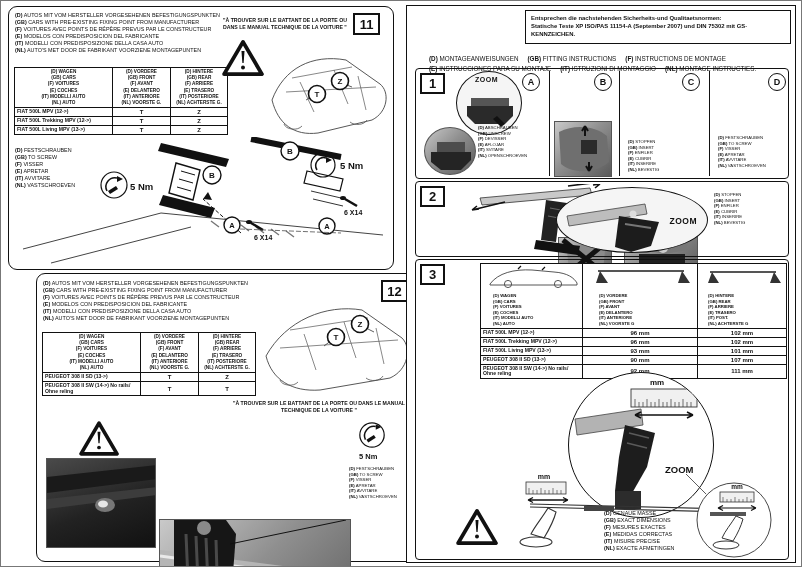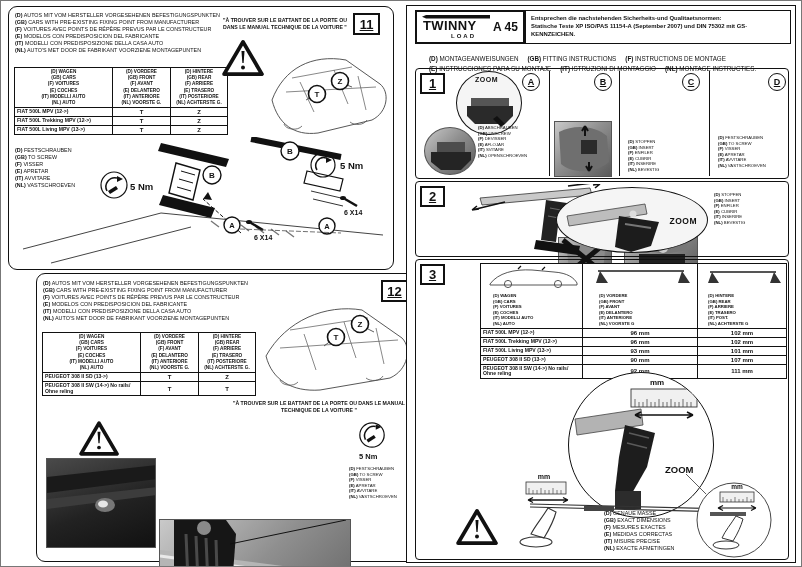--- a/index.html
+++ b/index.html
@@ -8,21 +8,21 @@
   .panel{position:absolute;border:1.6px solid #111;border-radius:9px;background:#fff;}
   #panel11{left:7px;top:5px;width:386px;height:264px;}
   #panel12{left:7px;top:272px;width:386px;height:289px;margin-left:28px;}
   #rightpage{position:absolute;left:405px;top:4px;width:390px;height:558px;border:1.2px solid #111;background:#fff;}
   .abs{position:absolute;}
   .lang-line{font-size:5.4px;line-height:7px;white-space:nowrap;}
   .lang-line b{font-weight:bold;}
   .tiny .lang-line{font-size:4.7px;line-height:6.2px;}
   .micro .lang-line{font-size:4.3px;line-height:5.6px;}
   .inline-lines .lang-line{display:inline-block;margin-right:9px;font-size:6.3px;}
-  .numbox{border:2px solid #111;background:#fff;display:flex;align-items:center;justify-content:center;font-weight:bold;text-decoration:underline;}
+  .numbox{border:2px solid #111;background:#fff;display:flex;align-items:center;justify-content:center;font-weight:bold;}
   .doornote{font-size:5.2px;font-weight:bold;line-height:6.6px;}
   table.vt{border-collapse:collapse;table-layout:fixed;}
   table.vt td,table.vt th{border:1px solid #111;padding:1px 2px;vertical-align:top;background:#fff;}
   table.vt .model{font-weight:bold;font-size:5.1px;line-height:5.6px;text-align:left;}
   table.vt .val{font-weight:bold;font-size:6px;text-align:center;vertical-align:middle;}
   .zoomcirc{border:1px solid #111;border-radius:50%;background:#f5f5f5;overflow:hidden;}
   .zoomlabel{font-weight:bold;letter-spacing:.5px;}
   .photo{background:linear-gradient(135deg,#c9c9c9 0%,#8f8f8f 45%,#5a5a5a 100%);border:.6px solid #555;overflow:hidden;position:relative;}
   .photo.dark{background:linear-gradient(160deg,#4a4a4a 0%,#222 55%,#111 100%);}
   .torqlbl{font-weight:bold;font-size:7.5px;}
@@ -269,26 +269,20 @@
         <div class="lang-line"><b>(F)</b> VISSER</div>
         <div class="lang-line"><b>(E)</b> APRETAR</div>
         <div class="lang-line"><b>(IT)</b> AVVITARE</div>
         <div class="lang-line"><b>(NL)</b> VASTSCHROEVEN</div>
       </div>
     <div class="abs docid" style="right:2px;top:228px;">IST_TWA45_01_1411</div>
   </div>
 
   <div id="rightpage">
 
-    <div class="abs" style="left:8px;top:4px;width:110px;height:34px;border:2px solid #111;">
-      <div class="abs" style="left:5px;top:3px;width:68px;height:3.5px;background:#111;clip-path:polygon(0 50%,6% 0,100% 0,100% 100%,6% 100%);"></div>
-      <div class="abs" style="left:6px;top:6px;font-size:13px;font-weight:bold;letter-spacing:.4px;">TWINNY</div>
-      <div class="abs" style="left:34px;top:21px;font-size:6px;font-weight:bold;letter-spacing:2px;">LOAD</div>
-      <div class="abs" style="left:76px;top:8px;font-size:12px;font-weight:bold;">A 45</div>
-    </div>
 
     <div class="abs" style="left:118px;top:4px;width:266px;height:34px;border:1px solid #111;padding:3px 5px;">
       <div style="font-size:5.9px;font-weight:bold;line-height:8px;">Entsprechen die nachstehenden Sicherheits-und Qualitaetsnormen:</div>
       <div style="font-size:5.9px;font-weight:bold;line-height:8px;">Statische Teste XP ISO/PAS 11154-A (September 2007) und DIN 75302 mit GS-KENNZEICHEN.</div>
     </div>
 
     <div class="abs inline-lines" style="left:22px;top:41px;width:360px;"><div class="lang-line"><b>(D)</b> MONTAGEANWEISUNGEN</div><div class="lang-line"><b>(GB)</b> FITTING INSTRUCTIONS</div><div class="lang-line"><b>(F)</b> INSTRUCTIONS DE MONTAGE</div></div>
     <div class="abs inline-lines" style="left:22px;top:51px;width:360px;"><div class="lang-line"><b>(E)</b> INSTRUCCIONES PARA SU MONTAJE</div><div class="lang-line"><b>(IT)</b> ISTRUZIONI DI MONTAGGIO</div><div class="lang-line"><b>(NL)</b> MONTAGE INSTRUCTIES.</div></div>
 
     <div class="abs" style="left:8px;top:62px;width:374px;height:111px;border:1.3px solid #111;border-radius:4px;">

